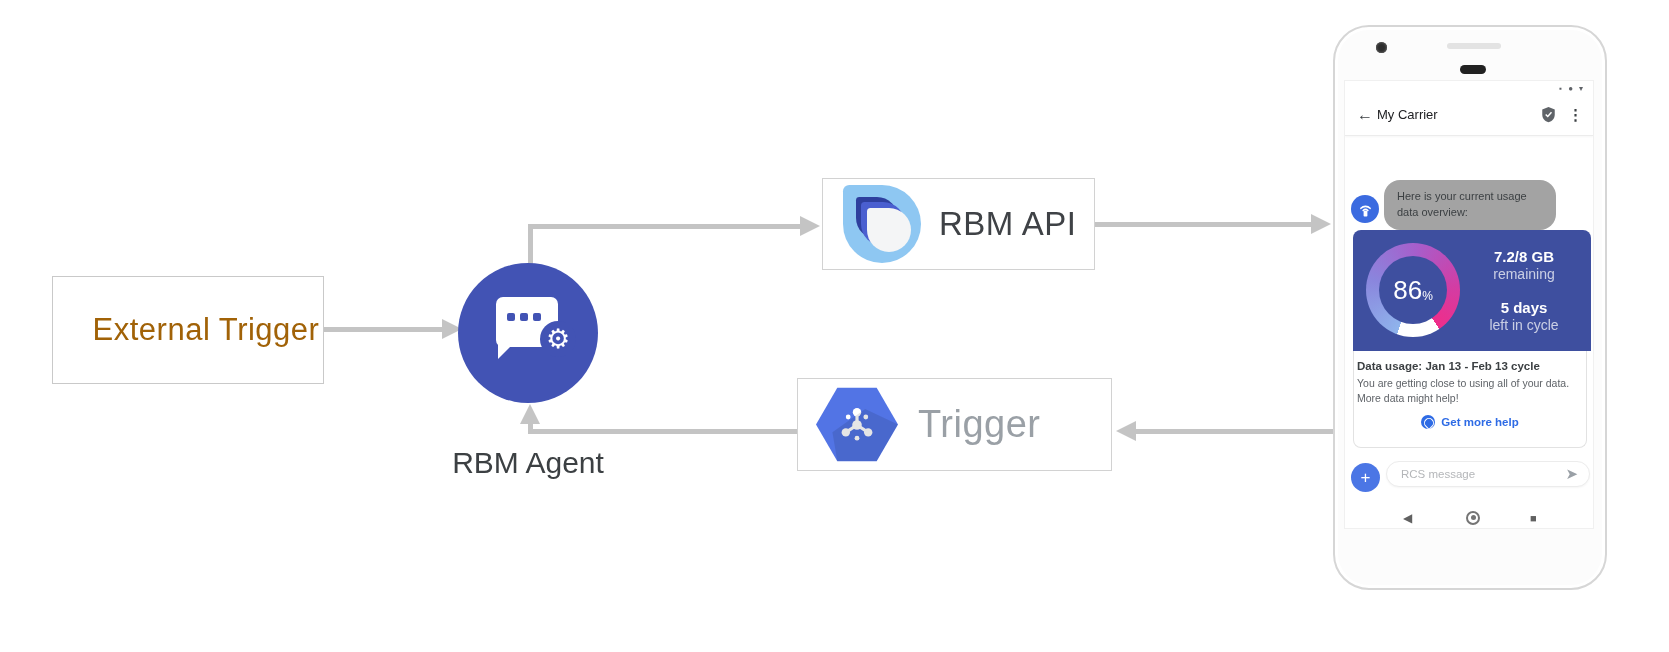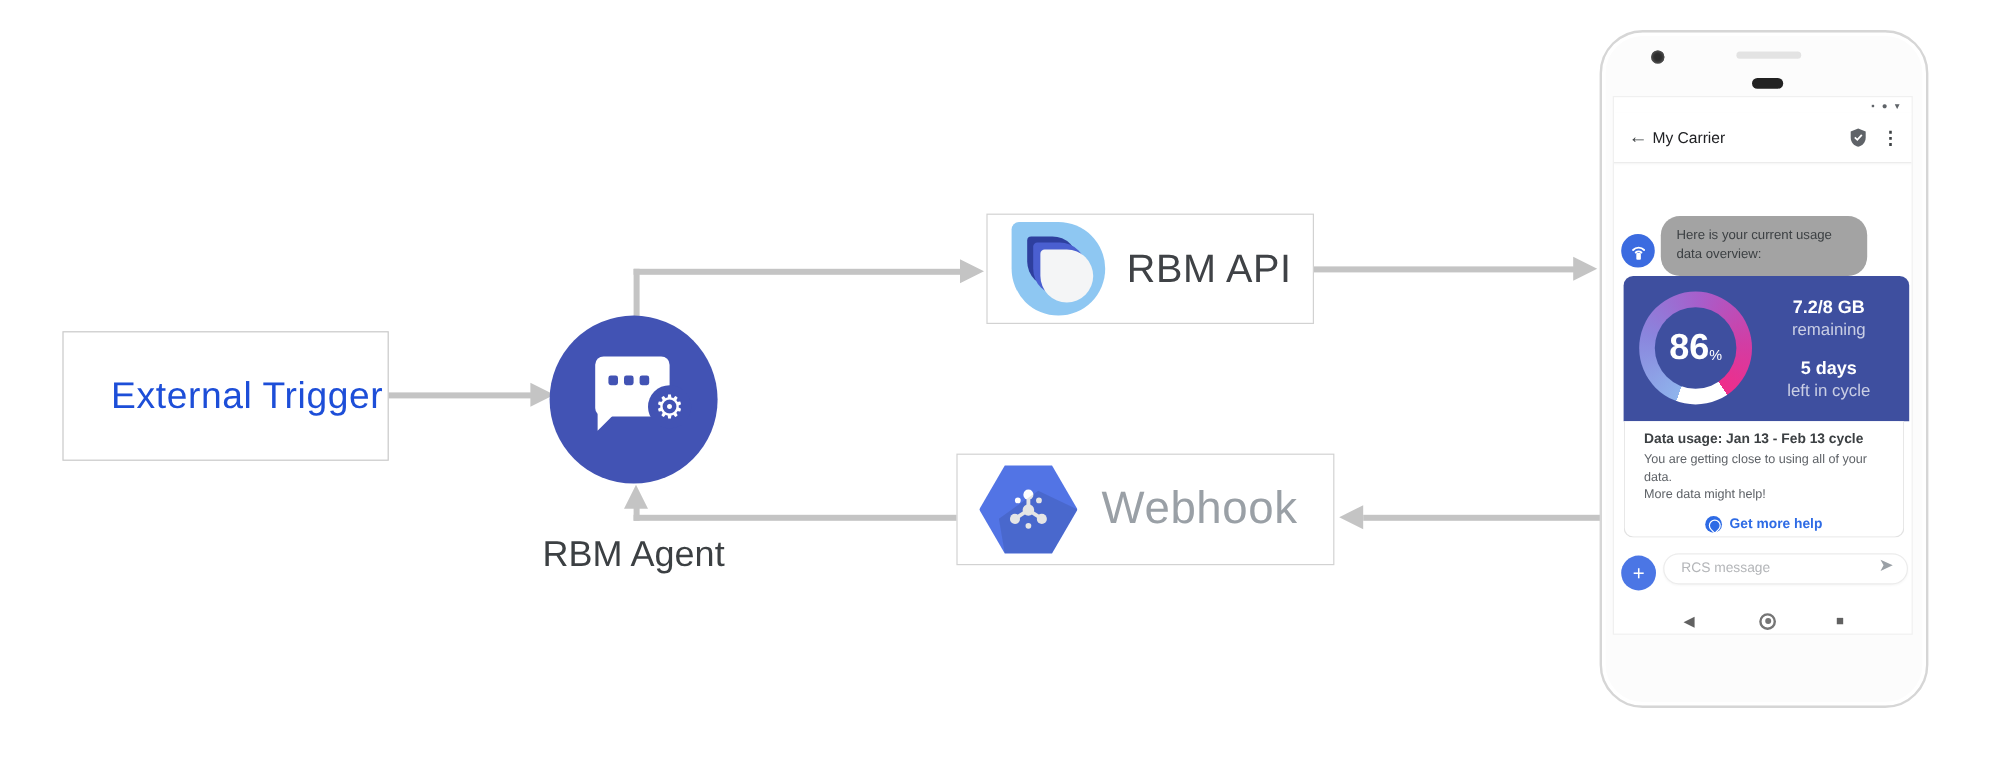--- a/index.html
+++ b/index.html
@@ -3,21 +3,21 @@
 <meta charset="utf-8">
 <style>
   * { margin:0; padding:0; box-sizing:border-box; }
   html,body { background:#fff; }
   .canvas {
     position:relative; width:1669px; height:652px; overflow:hidden;
     font-family:"Liberation Sans", sans-serif; background:#ffffff;
   }
   
   .dbox { position:absolute; background:#fff; border:1px solid #c9c9c9; display:flex; align-items:center; }
-  .dbox-label { font-weight:300; color:#1d4ed8; letter-spacing:0.5px;margin-left:36px; }
+  .dbox-label { font-weight:300; color:#a16207; letter-spacing:0.5px;margin-left:36px; }
   #ext-box { left:52px; top:276px; width:272px; height:108px; justify-content:center; }
   #ext-box .dbox-label { font-size:31px; }
   #api-box { left:822px; top:178px; width:273px; height:92px; border-color:#d2d2d2; }
   #api-box .dbox-label { font-size:33px; color:#3f4246; margin-left:18px; }
   #wh-box { left:797px; top:378px; width:315px; height:93px; border-color:#d2d2d2; }
   #wh-box .dbox-label { font-size:38px; color:#9aa0a6; margin-left:20px; }
 
   
   .api-logo { position:relative; width:78px; height:78px; margin-left:20px; }
   .tear { position:absolute; border-radius:8% 50% 50% 50%; }
@@ -87,43 +87,43 @@
     border-radius:16px; padding:9px 13px; font-size:11px; line-height:1.45; color:#3c4043; }
 
   .usage-card { position:absolute; left:8px; top:149px; width:238px; height:121px;
     background:#3e4f9f; border-radius:8px 8px 0 0; }
   .gauge { position:absolute; left:13px; top:13px; width:94px; height:94px; border-radius:50%;
     background:conic-gradient(from 200deg, #8fb4ec 0deg, #8a85dd 85deg, #a75ecb 165deg,
       #d23da4 245deg, #ef2d8a 306deg, #ffffff 306deg 360deg);
     display:flex; align-items:center; justify-content:center; }
   .gauge-inner { width:68px; height:68px; border-radius:50%; background:#3e4f9f;
     display:flex; align-items:center; justify-content:center; color:#fff; }
-  .gauge-inner .pct { font-size:30px; font-weight:700; }
+  .gauge-inner .pct { font-size:26px; font-weight:400; }
   .gauge-inner .pct-sym { font-size:12px; margin-top:12px; }
   .card-right { position:absolute; left:112px; top:18px; width:118px; text-align:center; color:#fff; }
   .card-val { font-size:15px; font-weight:bold; }
   .card-sub { font-size:14px; color:rgba(255,255,255,0.72); margin-top:1px; }
   .card-gap { height:17px; }
 
   .usage-info { position:absolute; left:8px; top:270px; width:234px; height:97px;
     background:#fff; border:1px solid #e2e2e2; border-top:none; border-radius:0 0 8px 8px;
-    padding:9px 16px; }
+    padding:9px 3px; }
   .info-title { font-size:11.5px; font-weight:bold; color:#3c4043; }
   .info-body { font-size:10.5px; color:#5f6368; margin-top:4px; line-height:1.4; }
   .cta-row { display:flex; align-items:center; justify-content:center; gap:6px; margin-top:10px; }
   .cta-icon { width:14px; height:14px; border-radius:50%; background:#2e6be5; position:relative; flex:0 0 auto; }
   .cta-icon::after { content:""; position:absolute; left:3px; top:3px; width:8px; height:8px;
     border:1.5px solid #fff; border-radius:50% 50% 50% 0; transform:rotate(-45deg); }
   .cta-label { font-size:11.5px; color:#2e6be5; font-weight:bold; }
 
   .plus-btn { position:absolute; left:6px; top:382px; width:29px; height:29px; border-radius:50%;
     background:#4b76e5; color:#fff; font-size:17px; line-height:29px; text-align:center;
     border:none; font-family:inherit; }
   .compose-pill { position:absolute; left:41px; top:380px; width:204px; height:26px;
-    border:1.5px solid #ececec; border-radius:17px; background:#fff; display:flex; 
+    border:1.5px solid #ececec; border-radius:17px; background:#fff; display:flex; align-items:center;
     box-shadow:0 1px 2px rgba(0,0,0,0.04); }
   .compose-input { border:none; outline:none; flex:1; margin-left:14px; font-size:11.5px;
     color:#3c4043; font-family:inherit; background:transparent; min-width:0; }
   .compose-input::placeholder { color:#b4b6b9; }
   .send-icon { margin-right:11px; color:#9aa0a6; font-size:15px; }
 
   .navbar { position:absolute; left:0; top:424px; width:100%; height:25px;
     display:flex; align-items:center; }
   .nav-back { position:absolute; left:58px; color:#616161; font-size:12px; }
   .nav-home { position:absolute; left:121px; width:14px; height:14px; border:2px solid #757575;
@@ -190,21 +190,21 @@
             <circle cx="6.4" cy="15.7" r="2.1"></circle>
             <circle cx="17.6" cy="15.7" r="2.1"></circle>
             <circle cx="7.6" cy="8.0" r="1.2"></circle>
             <circle cx="16.4" cy="8.0" r="1.2"></circle>
             <circle cx="12" cy="18.6" r="1.2"></circle>
           </g>
         </svg>
         <div class="hex-shadow"></div>
       </div>
     </div>
-    <div class="dbox-label">Webhook</div>
+    <div class="dbox-label">Trigger</div>
   </div>
 
   <div class="aline" style="left:528px; top:429px; width:269px; height:5px;"></div>
   <div class="aline" style="left:528px; top:418px; width:5px; height:16px;"></div>
   <div class="ah ah-u" style="left:520px; top:404px;"></div>
 
   <div id="phone">
     <div class="cam"></div>
     <div class="spk-slot"></div>
     <div class="earpiece"></div>

